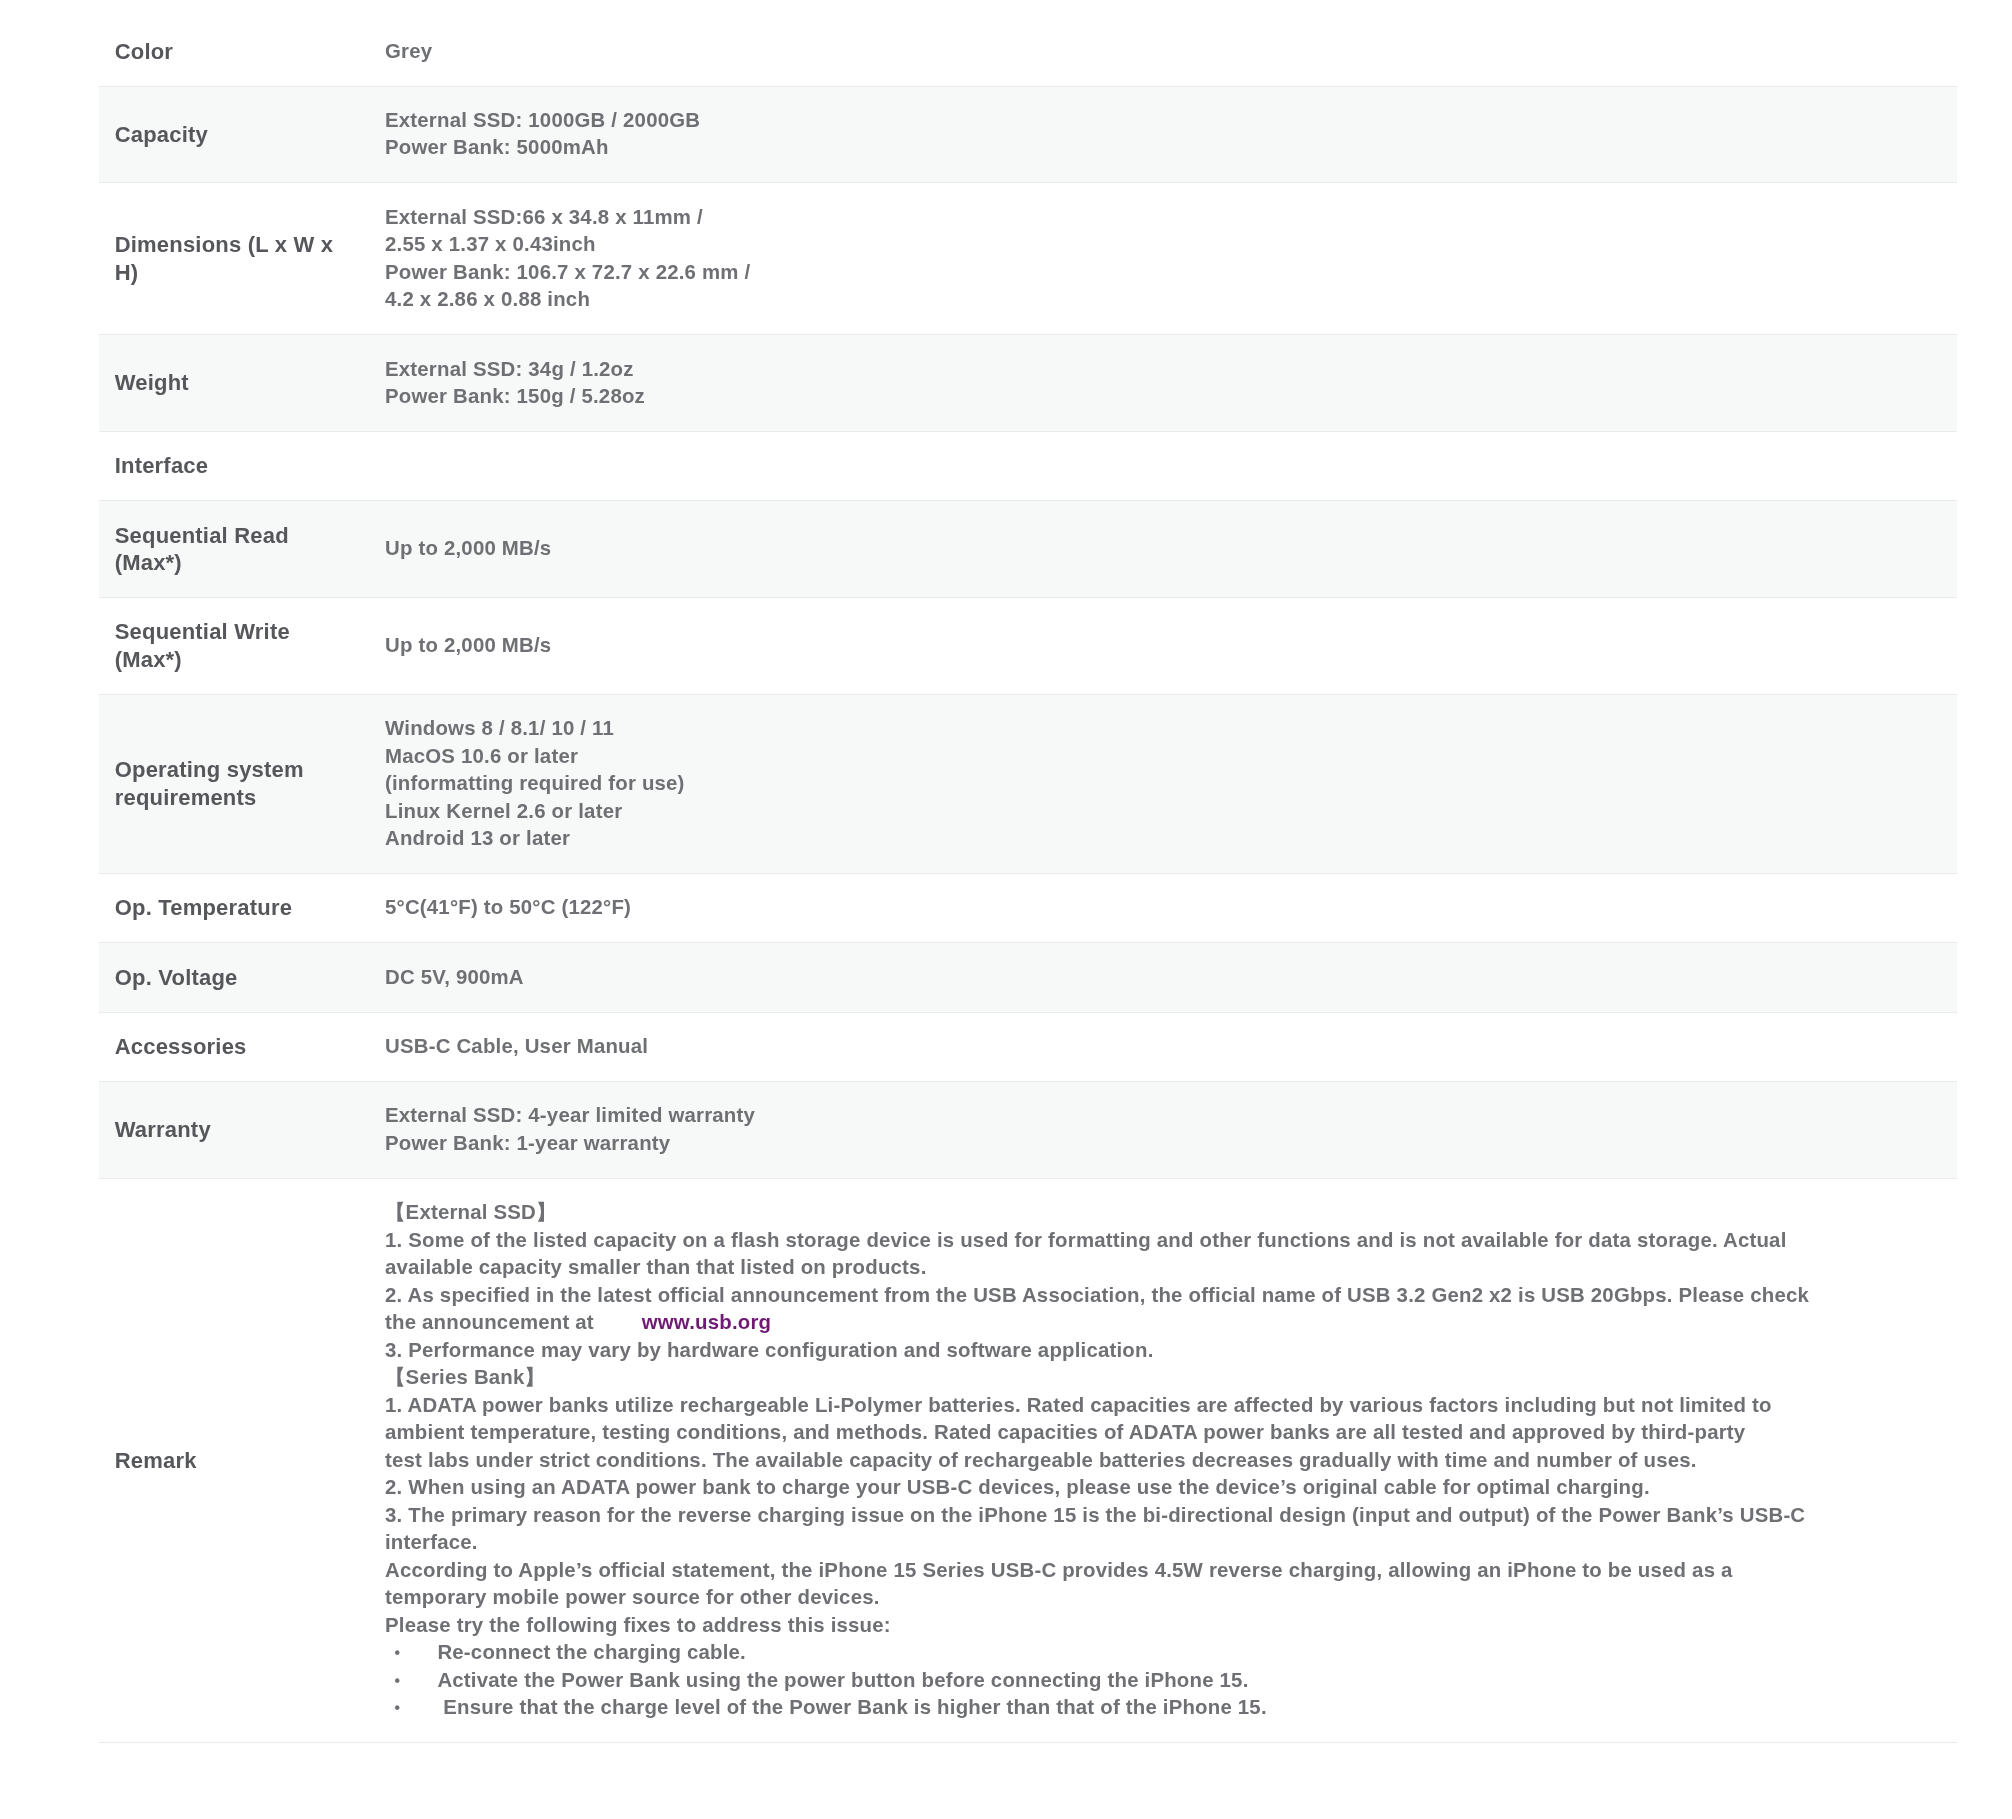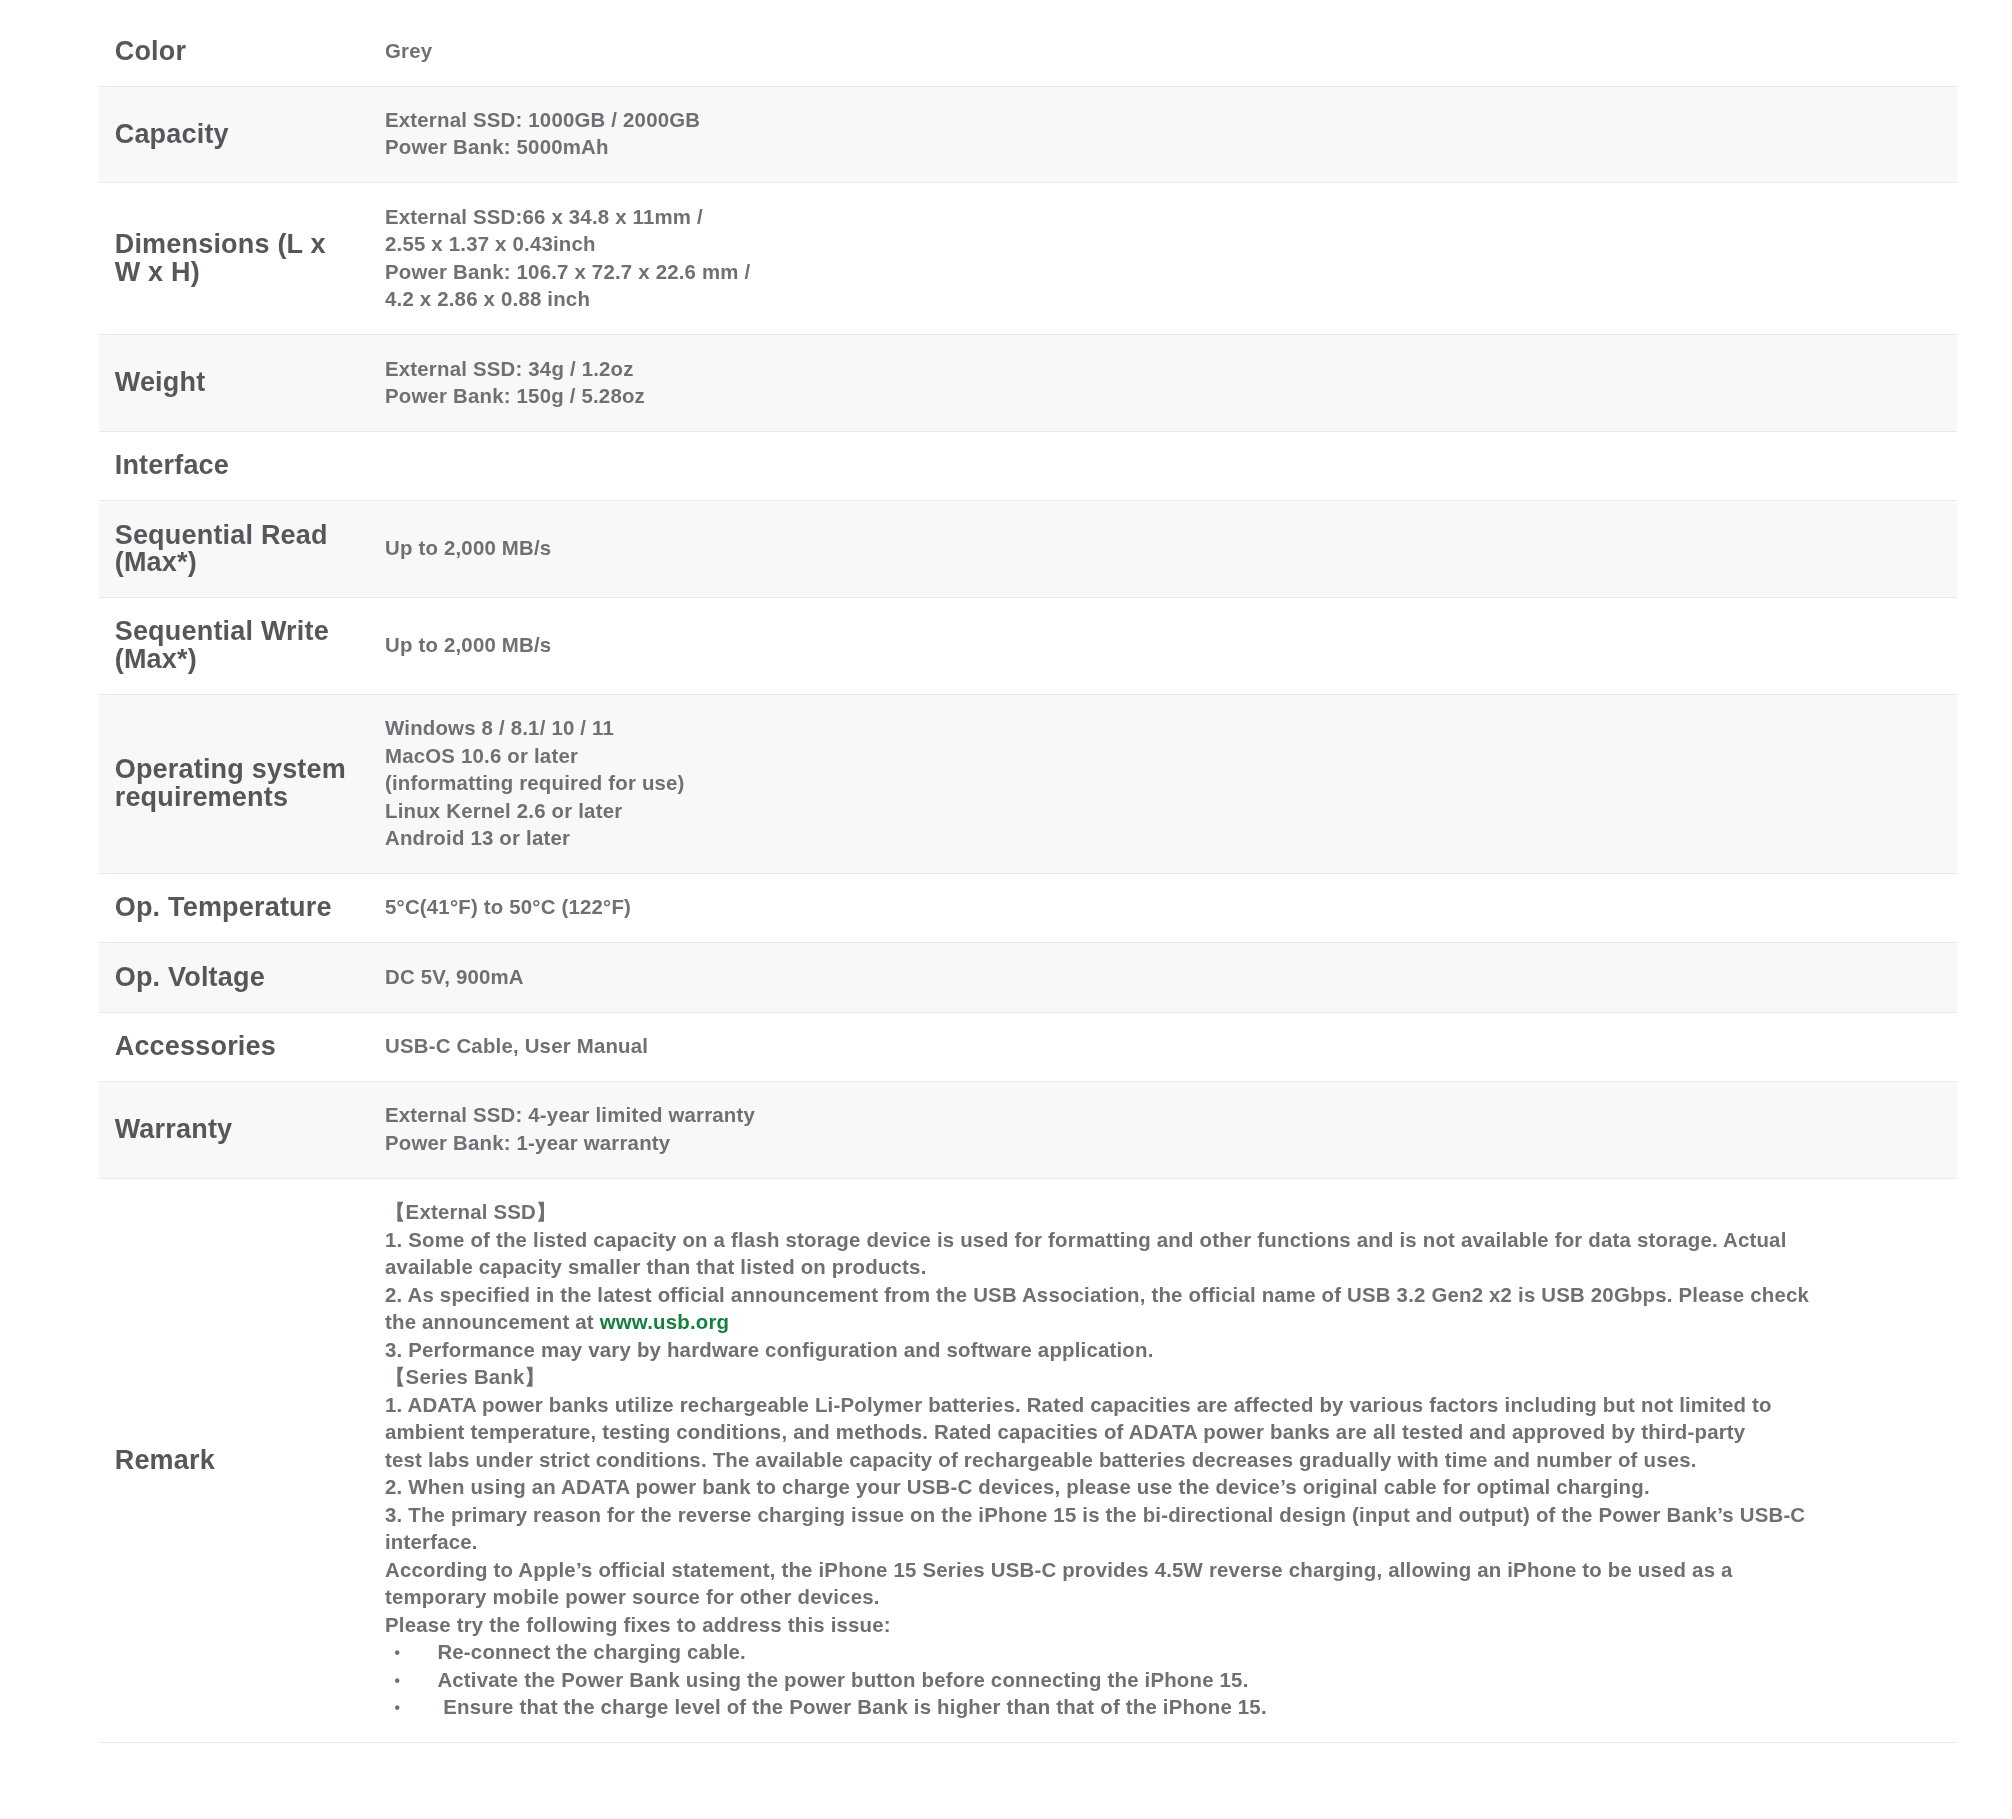--- a/index.html
+++ b/index.html
@@ -26,21 +26,21 @@
   }
   .row.alt {
     background: #f7f8f8;
   }
   .label {
     width: 286px;
     min-width: 286px;
     box-sizing: border-box;
     padding-left: 15.7px;
     padding-right: 31px;
-    font-size: 27px;
+    font-size: 22px;
     line-height: 27.5px;
     font-weight: 700;
     color: #55575b;
     letter-spacing: 0.2px;
   }
   .value {
     flex: 1;
     padding-right: 22px;
     font-size: 20.4px;
     line-height: 27.5px;
@@ -56,23 +56,24 @@
     padding-left: 9.4px;
   }
   .value .dot {
     width: 43px;
     min-width: 43px;
     font-size: 15.7px;
     line-height: 27.5px;
     color: #6e7074;
   }
   .link {
-    color: #15803d;
+    color: #701a75;
     text-decoration: none;
     cursor: pointer;
+    margin-left: 42px;
   }
 </style>
 </head>
 <body>
 
 <div class="spec-table" id="spec-table">
   <div class="row">
     <div class="label">Color</div>
     <div class="value">
         <div class="line">Grey</div>

